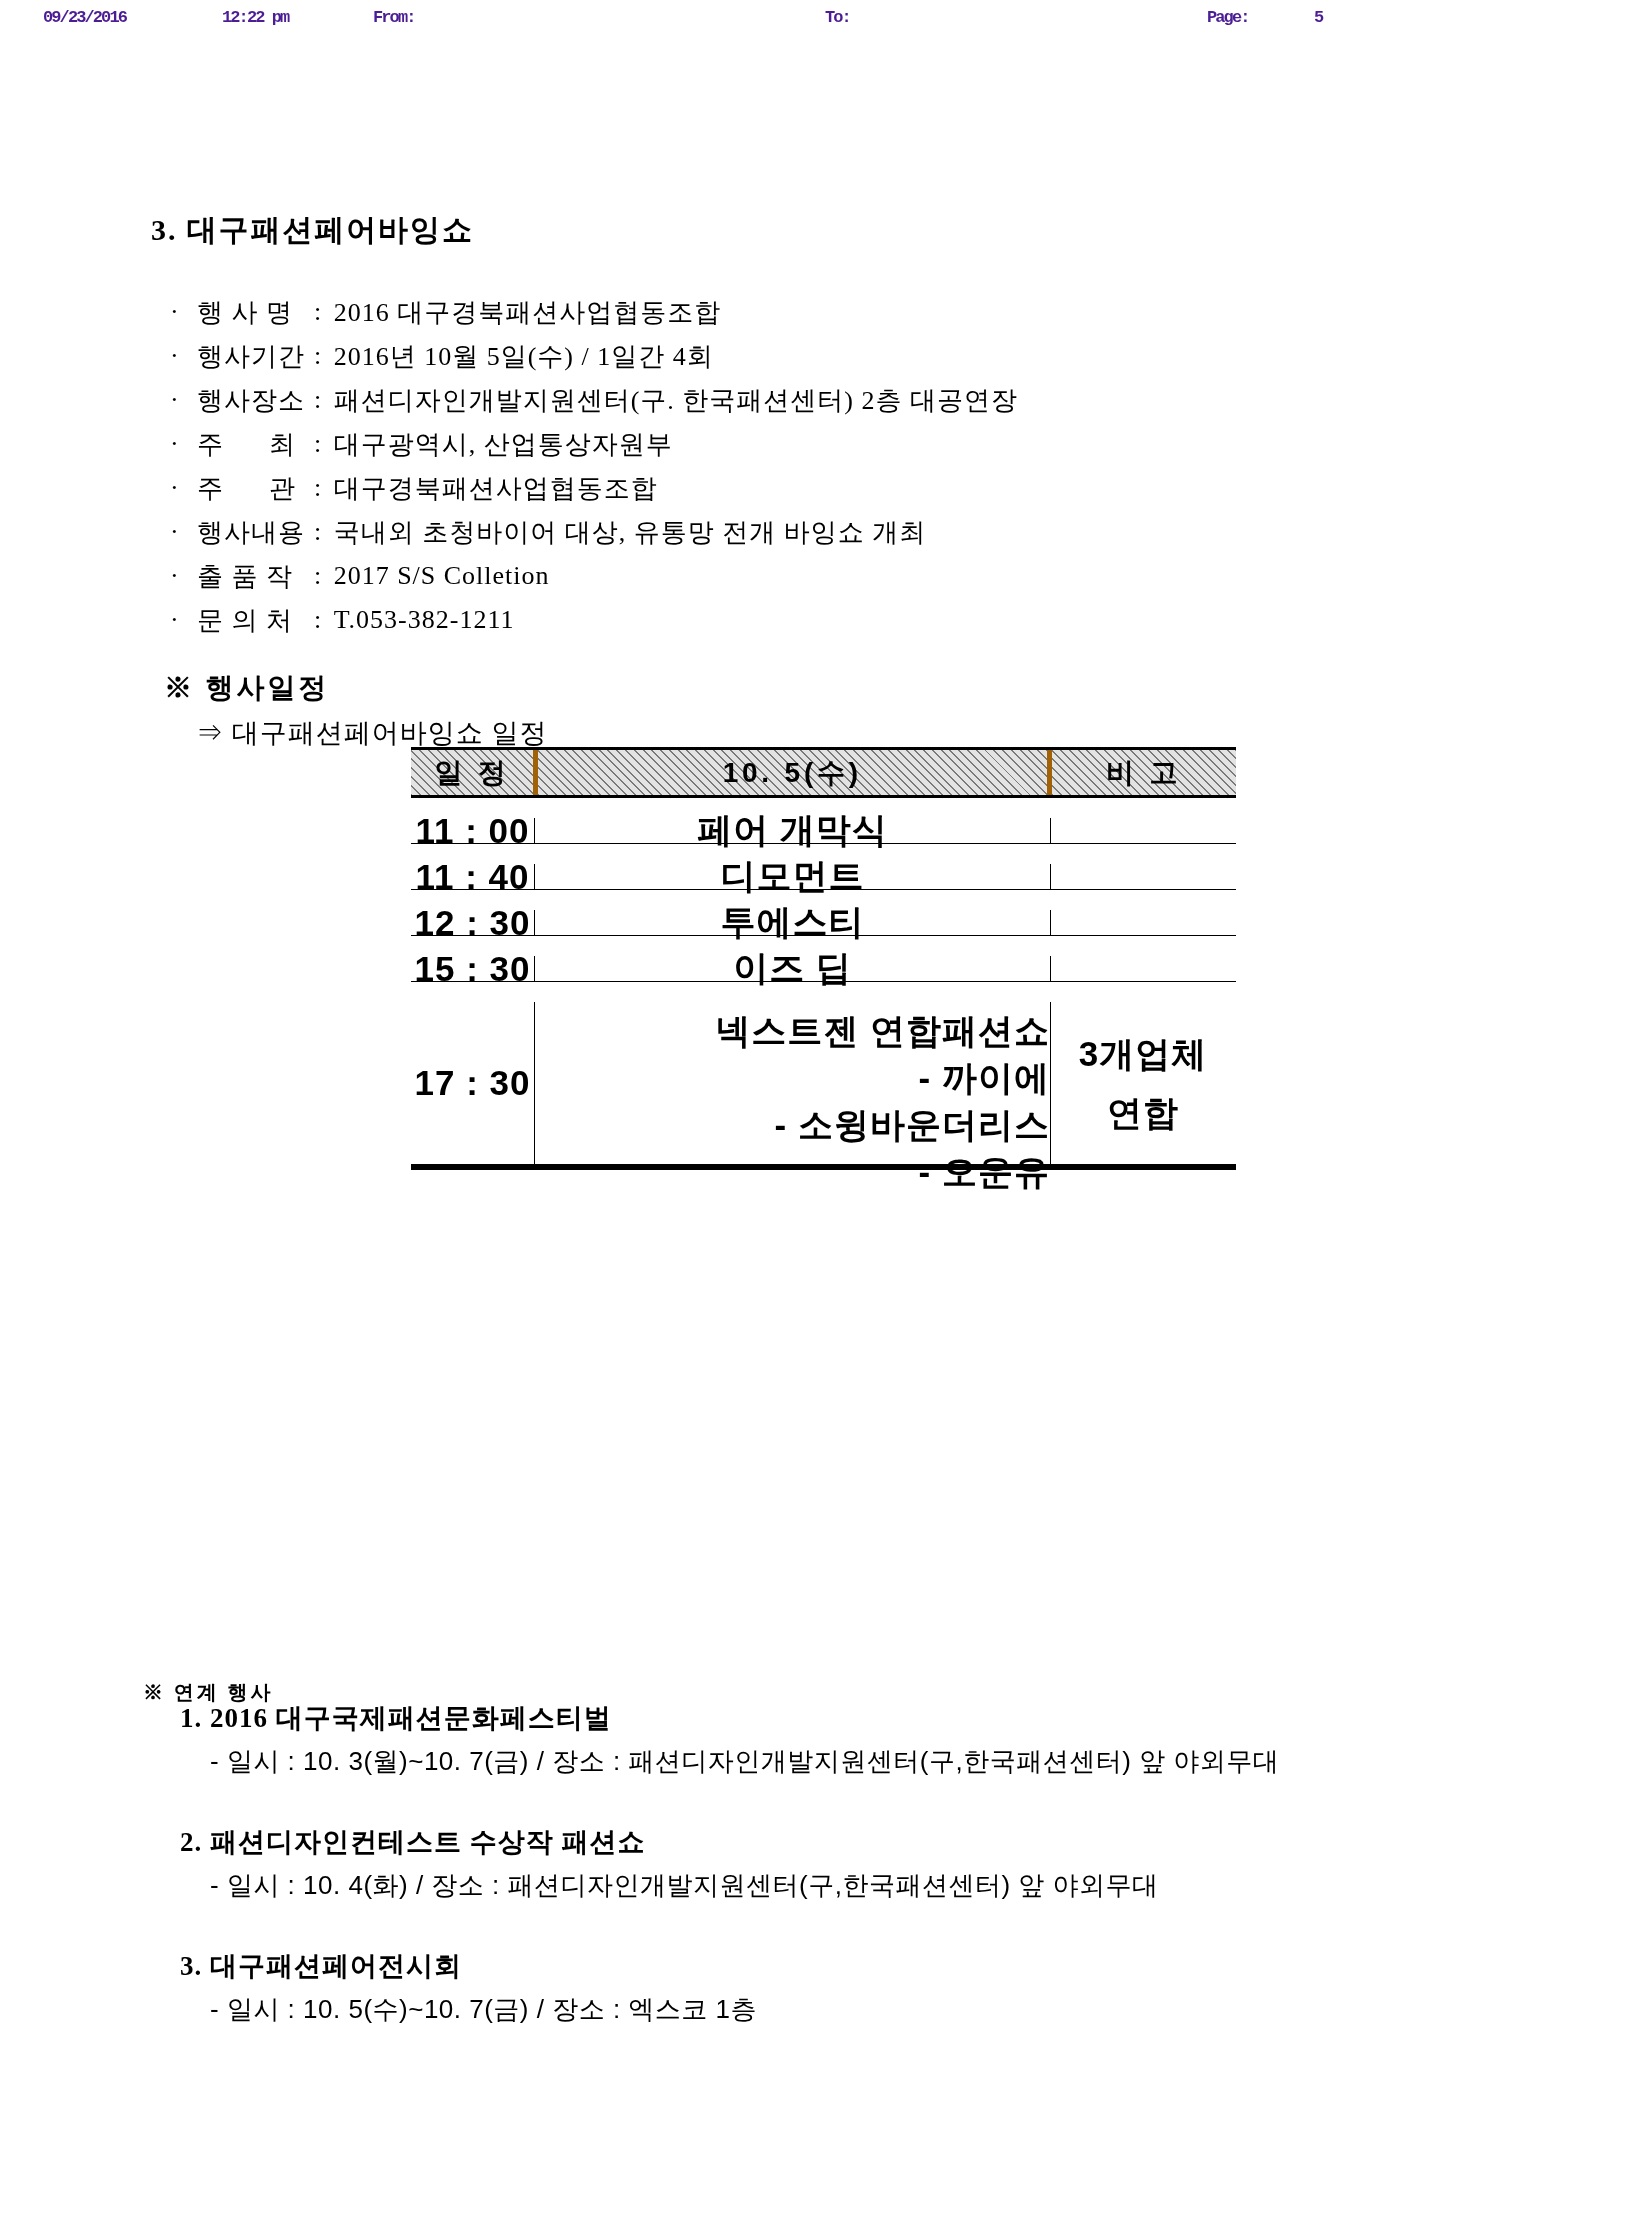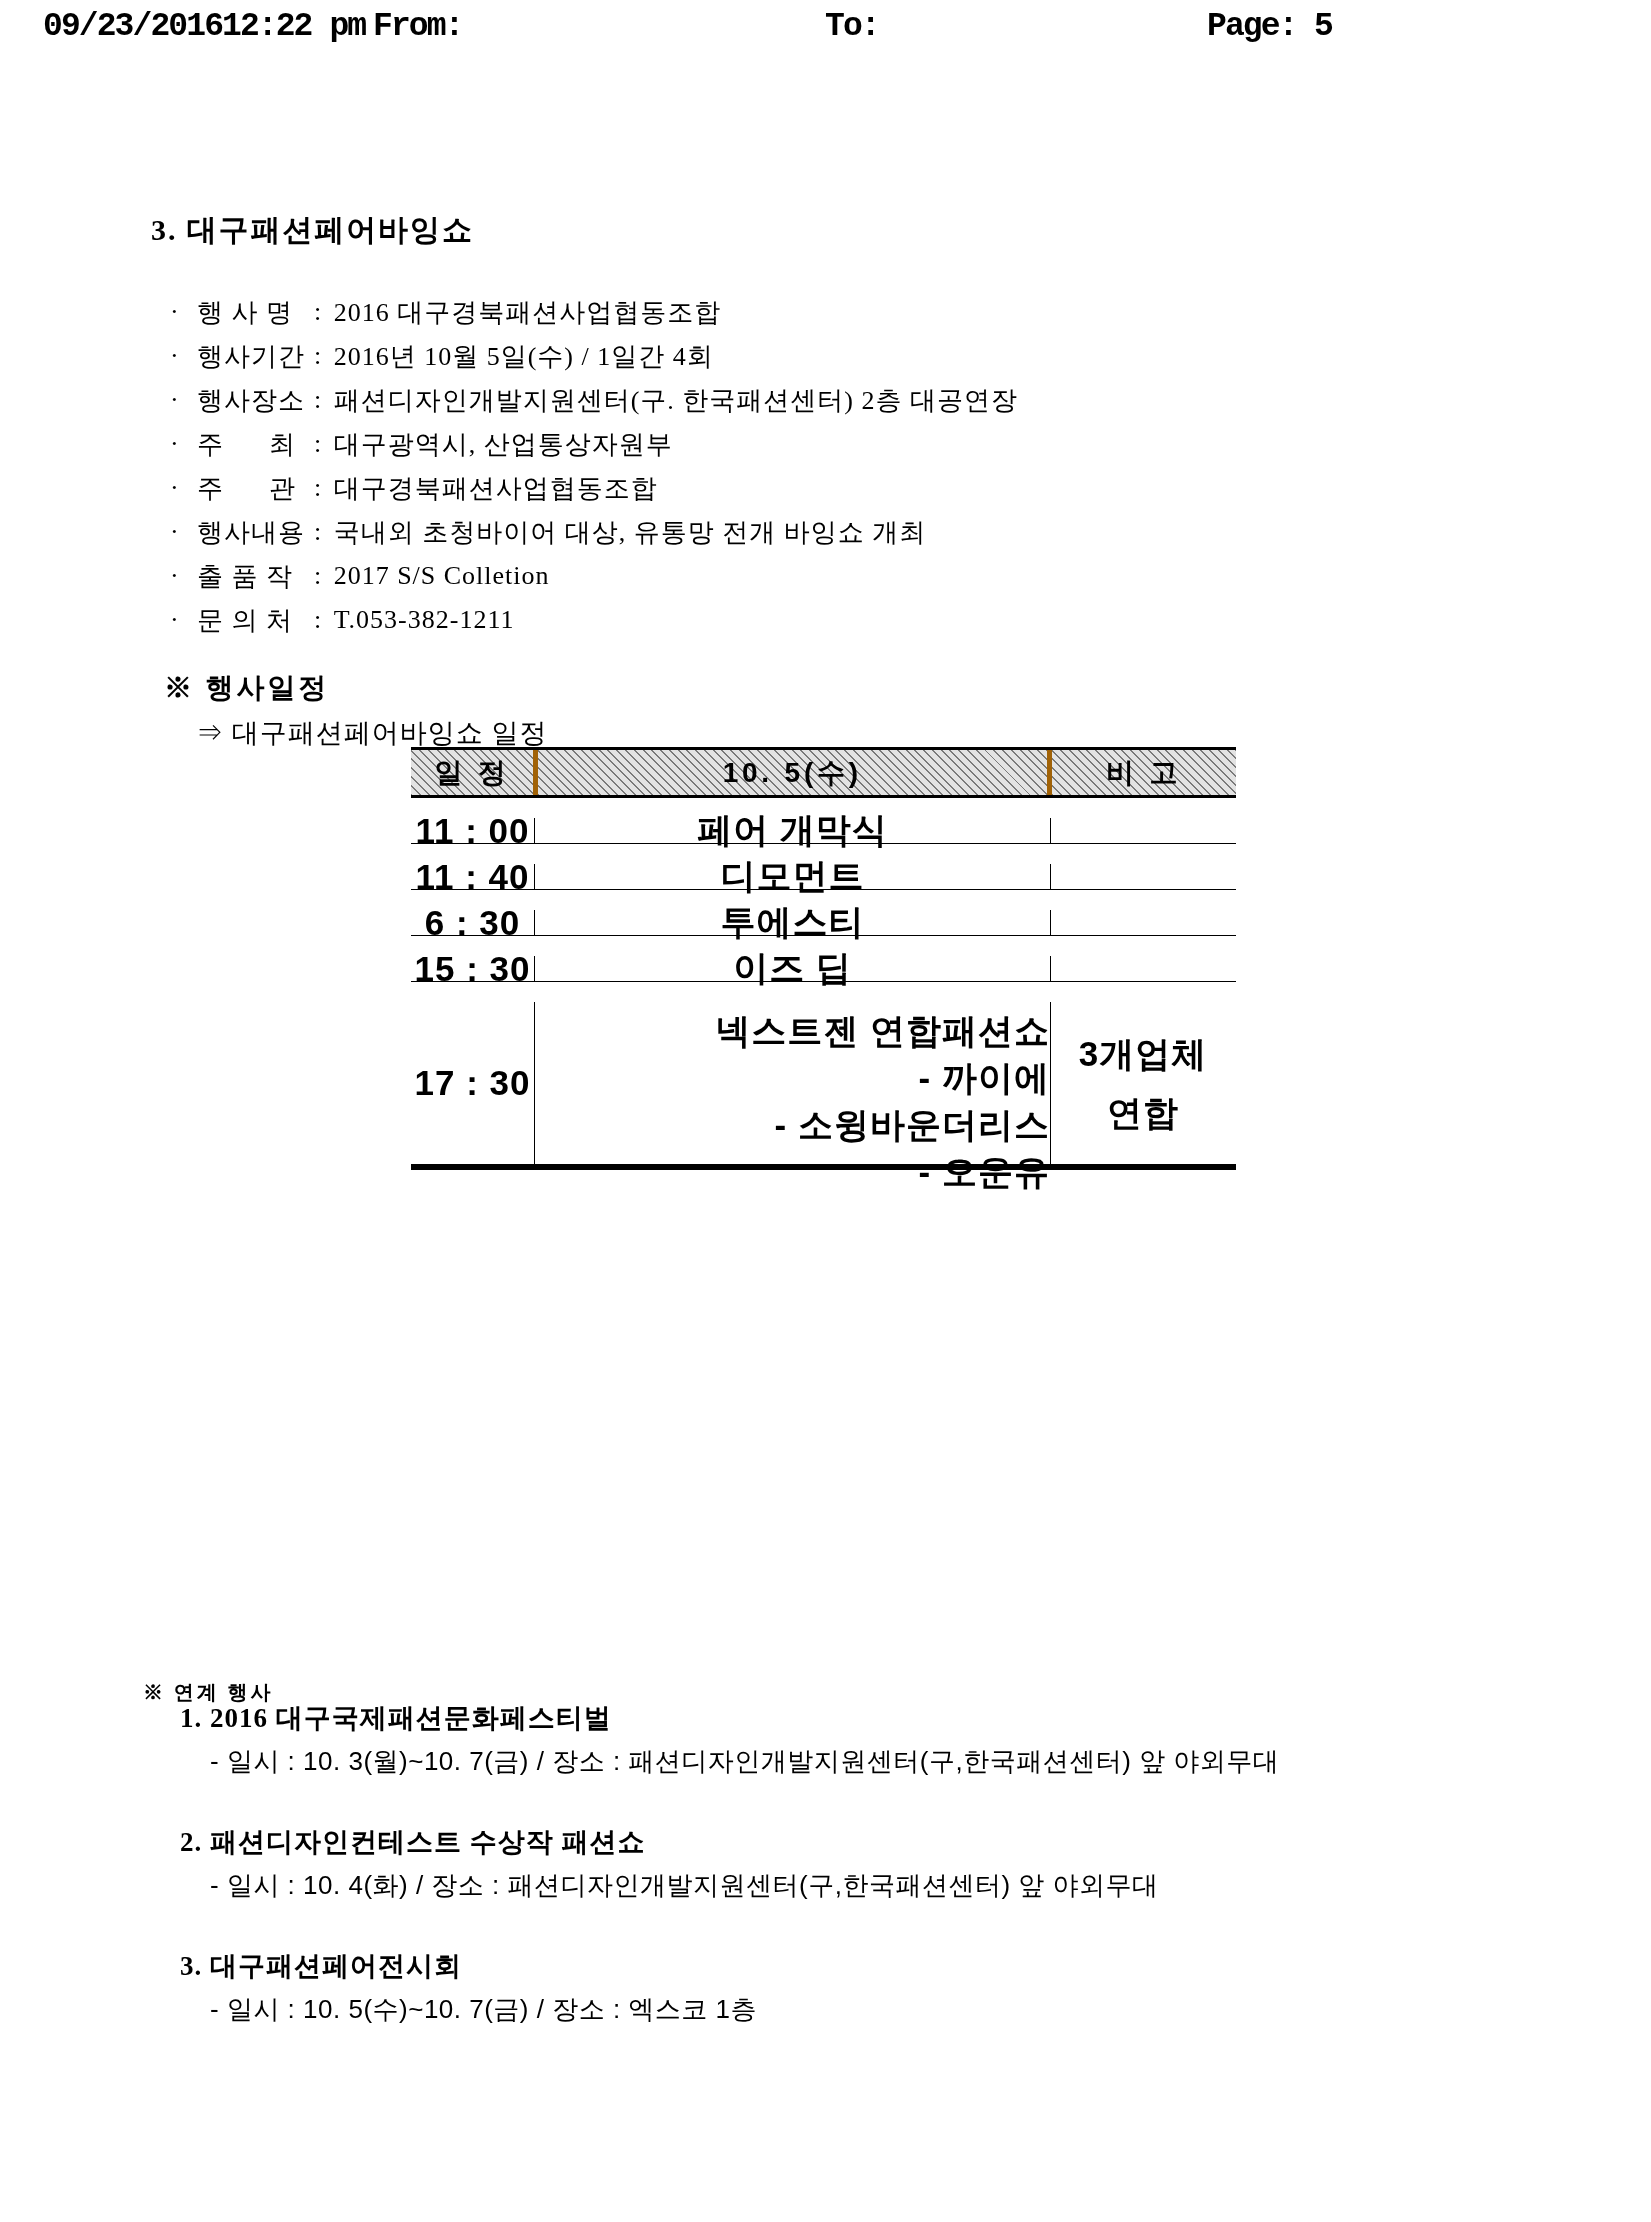--- a/index.html
+++ b/index.html
@@ -12,25 +12,25 @@
     color: #000;
     overflow: hidden;
   }
   .abs { position: absolute; }
 
   
   .fax-header span {
     position: absolute;
     top: 7.6px;
     font-family: "Liberation Mono", monospace;
-    font-size: 33px;
+    font-size: 17px;
     font-weight: 700;
     letter-spacing: -1.9px;
     white-space: pre;
-    color: #000000;
+    color: #4c1d95;
   }
 
   
   .doc-title {
     left: 151px; top: 210px;
     font-size: 30px;
     font-weight: 700;
     letter-spacing: 1.9px;
     font-family: "Liberation Serif", serif;
   }
@@ -183,21 +183,21 @@
     <div class="td c3"></div>
   </div>
 
   <div class="tr">
     <div class="td c1">11 : 40</div>
     <div class="td c2">디모먼트</div>
     <div class="td c3"></div>
   </div>
 
   <div class="tr">
-    <div class="td c1">6 : 30</div>
+    <div class="td c1">12 : 30</div>
     <div class="td c2">투에스티</div>
     <div class="td c3"></div>
   </div>
 
   <div class="tr">
     <div class="td c1">15 : 30</div>
     <div class="td c2">이즈 딥</div>
     <div class="td c3"></div>
   </div>
 

